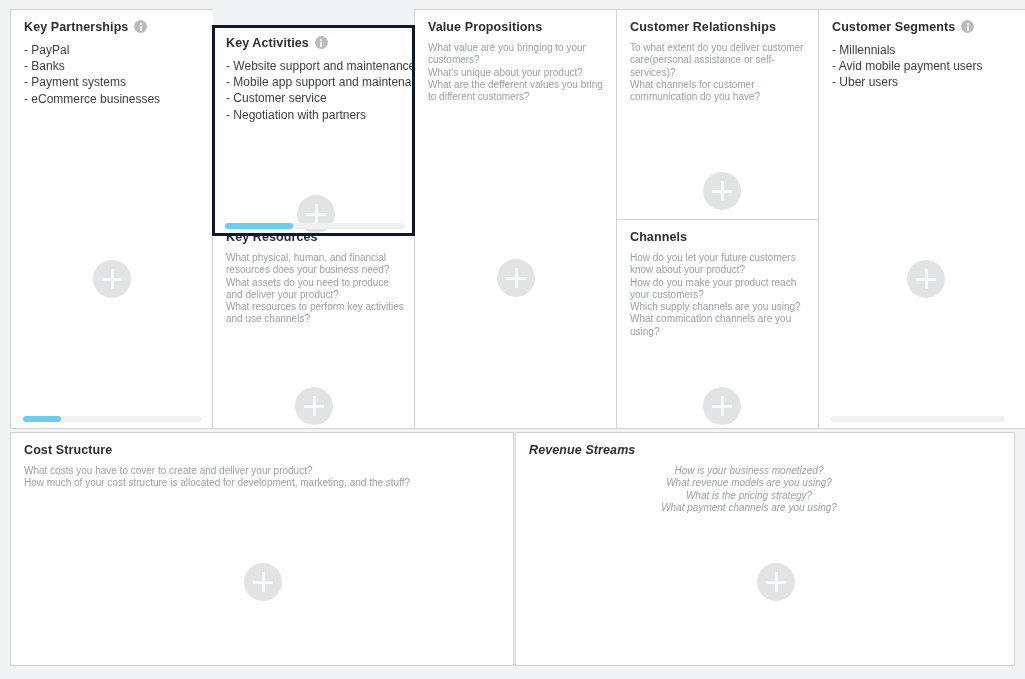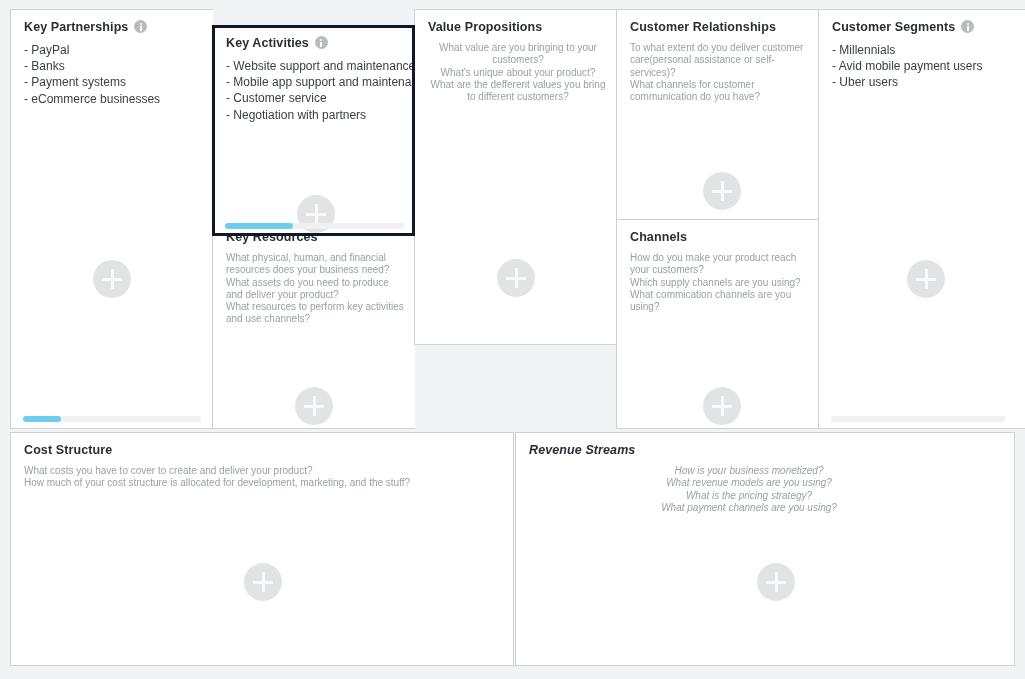--- a/index.html
+++ b/index.html
@@ -192,26 +192,26 @@
     <div class="body">
       <div class="hint" style="width:180px;">
         <div>What physical, human, and financial resources does your business need?</div>
         <div>What assets do you need to produce and deliver your product?</div>
         <div>What resources to perform key activities and use channels?</div>
       </div>
     </div>
     <div class="plus" style="left:82px; top:167px;"></div>
   </div>
 
-  <div class="block noright" style="left:404px; top:0px; width:203px; height:336px;">
+  <div class="block noright" style="left:404px; top:0px; width:203px; height:420px;">
     <div class="title">
       <span>Value Propositions</span>
     </div>
     <div class="body">
-      <div class="hint" style="width:180px;text-align:center;">
+      <div class="hint" style="width:180px;">
         <div>What value are you bringing to your customers?</div>
         <div>What's unique about your product?</div>
         <div>What are the defferent values you bring to different customers?</div>
       </div>
     </div>
     <div class="plus" style="left:82px; top:249px;"></div>
   </div>
 
   <div class="block noright" style="left:606px; top:0px; width:203px; height:211px;padding-left:8px;">
     <div class="title">
@@ -225,20 +225,21 @@
     </div>
     <div class="plus" style="left:86px; top:162px;"></div>
   </div>
 
   <div class="block noright notop" style="left:606px; top:211px; width:203px; height:209px;">
     <div class="title">
       <span>Channels</span>
     </div>
     <div class="body">
       <div class="hint" style="width:182px;">
+        <div>How do you let your future customers know about your product?</div>
         <div>How do you make your product reach your customers?</div>
         <div>Which supply channels are you using?</div>
         <div>What commication channels are you using?</div>
       </div>
     </div>
     <div class="plus" style="left:86px; top:167px;"></div>
   </div>
 
   <div class="block" style="left:808px; top:0px; width:237px; height:420px;">
     <div class="title">

